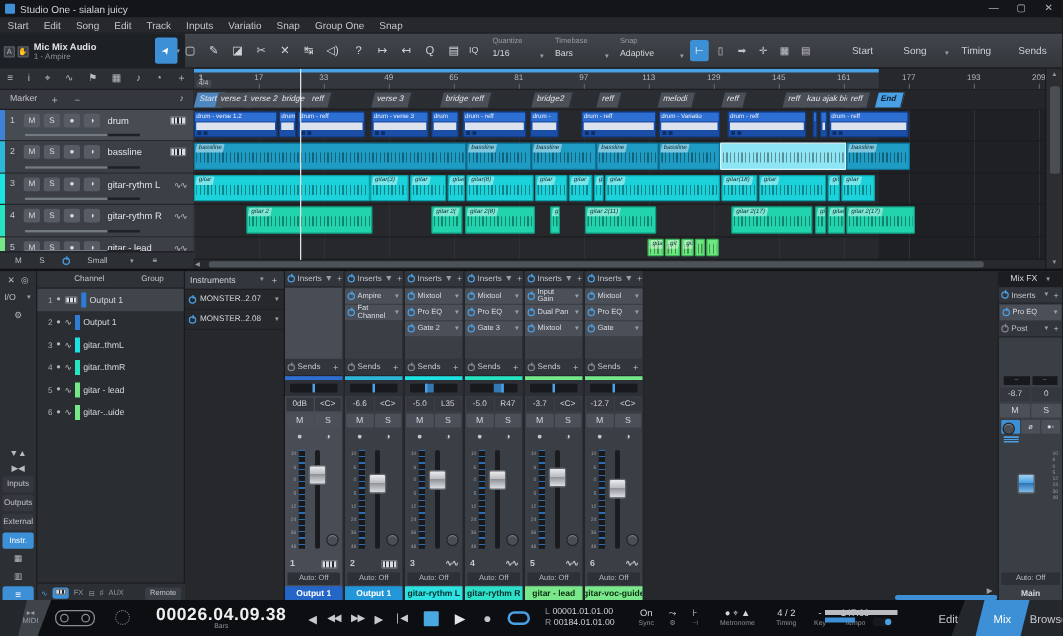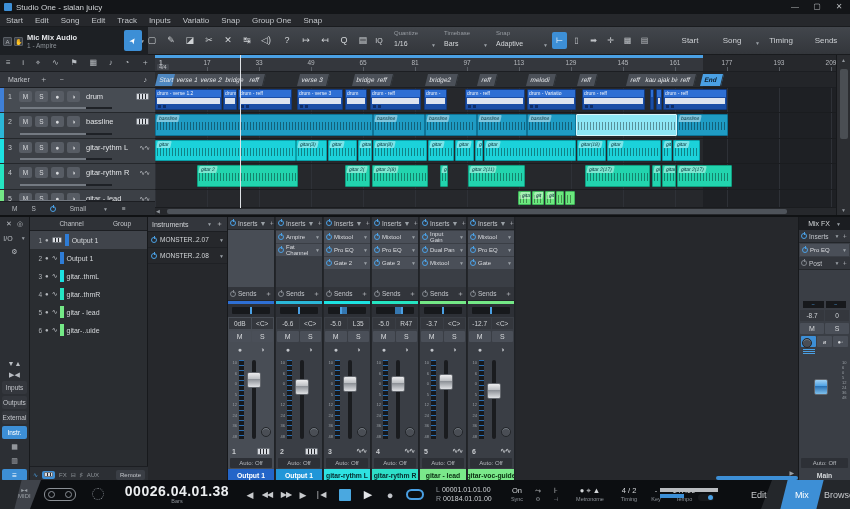--- a/index.html
+++ b/index.html
@@ -1295,21 +1295,21 @@
   <div id="transport">
     <div id="t-capL"></div>
     <div id="t-panel"></div>
     <div class="t-item" id="t-midi">▸◂<br><span>MIDI</span></div>
     <div class="t-item" id="t-reel">
         <i></i>
         <i></i>
       </div>
     <div class="t-item" id="t-perf"></div>
     <div class="t-item" id="t-time">
-      <div class="big">00026.04.01.38</div>
+      <div class="big">00026.04.09.38</div>
       <div class="unit">Bars</div>
     </div>
     <div class="t-btn" style="left:243px;width:14px;">◀</div>
     <div class="t-btn t-sm" style="left:258px;width:18px;">◀◀</div>
     <div class="t-btn t-sm" style="left:277px;width:18px;">▶▶</div>
     <div class="t-btn" style="left:296px;width:14px;">▶</div>
     <div class="t-btn t-sm" style="left:312px;width:16px;">❘◀</div>
     <div class="t-btn" id="t-stop" style="left:334px;width:22px;">
         <i></i>
       </div>

